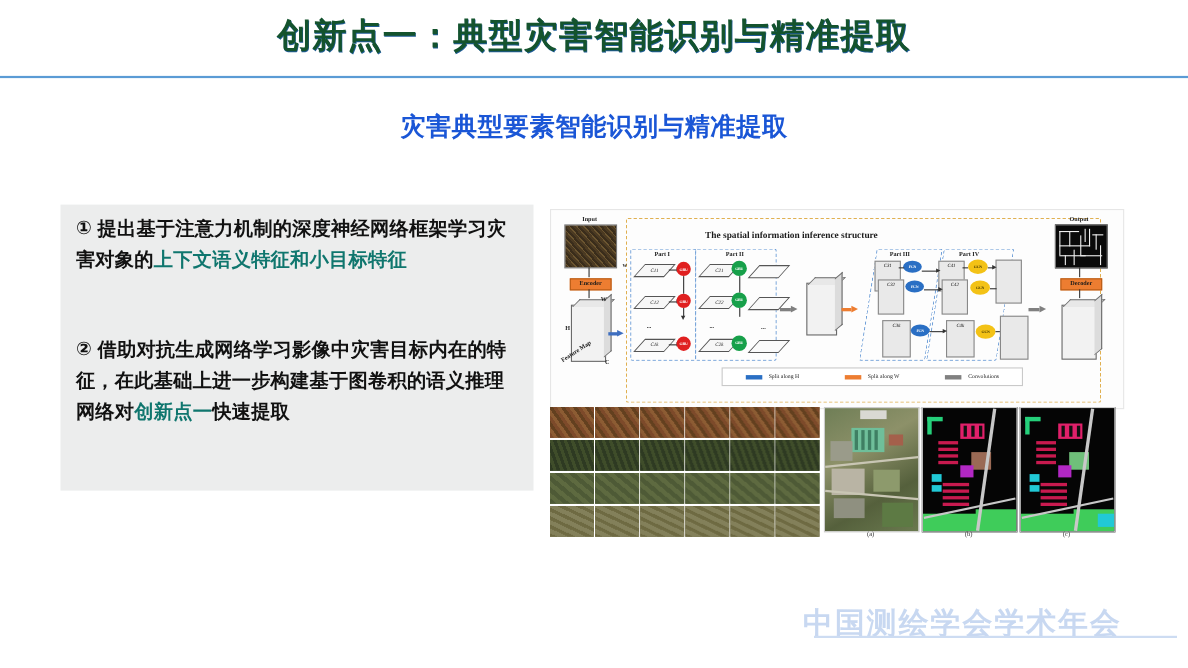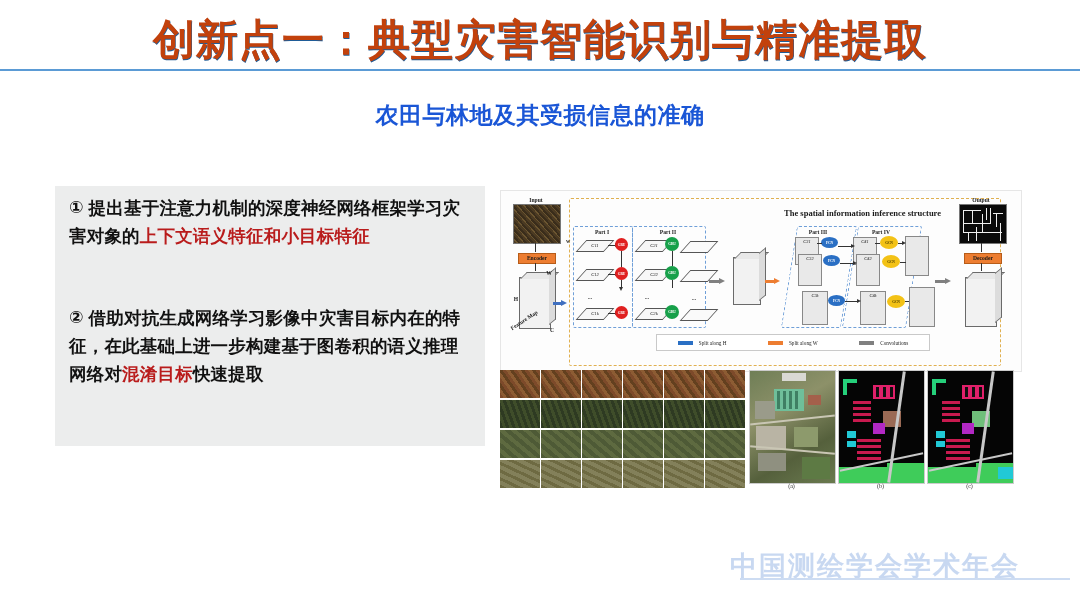--- a/index.html
+++ b/index.html
@@ -9,22 +9,22 @@
     background:#ffffff;
     font-family:"Liberation Sans","DejaVu Sans",sans-serif;
     overflow:hidden;position:relative;
   }
   .slide{position:absolute;inset:0;}
 
   
   .slide-title{
     position:absolute;left:0;top:12px;width:1080px;
     text-align:center;
-    font-size:42px;font-weight:bold;letter-spacing:1px;
-    color:#c2410c;
+    font-size:31px;font-weight:bold;letter-spacing:1px;
+    color:#14532d;
     text-shadow:0.5px 0.5px 0 #1f5c97;
     white-space:nowrap;
   }
   .title-rule{
     position:absolute;left:0;top:69px;width:1080px;height:2px;
     background:#5b9bd5;
   }
 
   
   .subtitle{
@@ -41,34 +41,34 @@
     background:#eceded;
   }
   .bullet{
     position:absolute;left:14px;width:404px;
     font-size:17.5px;font-weight:bold;color:#111;
     line-height:28px;letter-spacing:0.2px;
   }
   .bullet.b1{top:8px;}
   .bullet.b2{top:118px;}
   .bnum{float:left;margin-right:5px;font-size:17px;}
-  .hl{color:#b91c1c;}
+  .hl{color:#0f766e;}
 
   
   .figure{
     position:absolute;left:500px;top:190px;width:520px;height:180px;
     background:#fdfdfd;border:1px solid #e6e6e6;
     overflow:hidden;
   }
   .fig-dash{
     position:absolute;left:68px;top:7px;width:430px;height:166px;
     border:1px dashed #e0b050;border-radius:2px;
   }
   .fig-title{
-    position:absolute;left:140px;top:17px;width:300px;text-align:right;
+    position:absolute;left:140px;top:17px;width:300px;text-align:left;
     font-family:"Liberation Serif","DejaVu Serif",serif;
     font-size:8.5px;font-weight:bold;color:#1a1a1a;
   }
   .fig-lbl{
     position:absolute;font-family:"Liberation Serif",serif;
     font-size:5.6px;font-weight:bold;color:#1a1a1a;text-align:center;
   }
   .io-img{
     position:absolute;width:46px;height:38px;border:0.5px solid #777;
     background:
@@ -213,31 +213,31 @@
 </style>
 </head>
 <body>
 
 <div class="slide">
 
   <div class="slide-title">创新点一：典型灾害智能识别与精准提取</div>
   <div class="title-rule"></div>
 
   <div class="subtitle">
-    <span class="ln">农田与林地及其受损信息的准确</span>
+    <span class="ln">灾害典型要素智能识别与精准提取</span>
   </div>
 
   <div class="text-panel">
 
     <div class="bullet b1">
       <span class="bnum">①</span><span>提出基于注意力机制的深度神经网络框架学习灾害对象的</span><span class="hl">上下文语义特征和小目标特征</span>
     </div>
 
     <div class="bullet b2">
-      <span class="bnum">②</span><span>借助对抗生成网络学习影像中灾害目标内在的特征，在此基础上进一步构建基于图卷积的语义推理网络对</span><span class="hl">混淆目标</span><span>快速提取</span>
+      <span class="bnum">②</span><span>借助对抗生成网络学习影像中灾害目标内在的特征，在此基础上进一步构建基于图卷积的语义推理网络对</span><span class="hl">创新点一</span><span>快速提取</span>
     </div>
   </div>
 
   <div class="figure">
 
     <div class="fig-dash"></div>
     <div class="fig-title">The spatial information inference structure</div>
 
     <div class="fig-lbl" style="left:7px;top:6px;width:56px;">Input</div>
     <div class="io-img" style="left:12px;top:13px;"></div>

